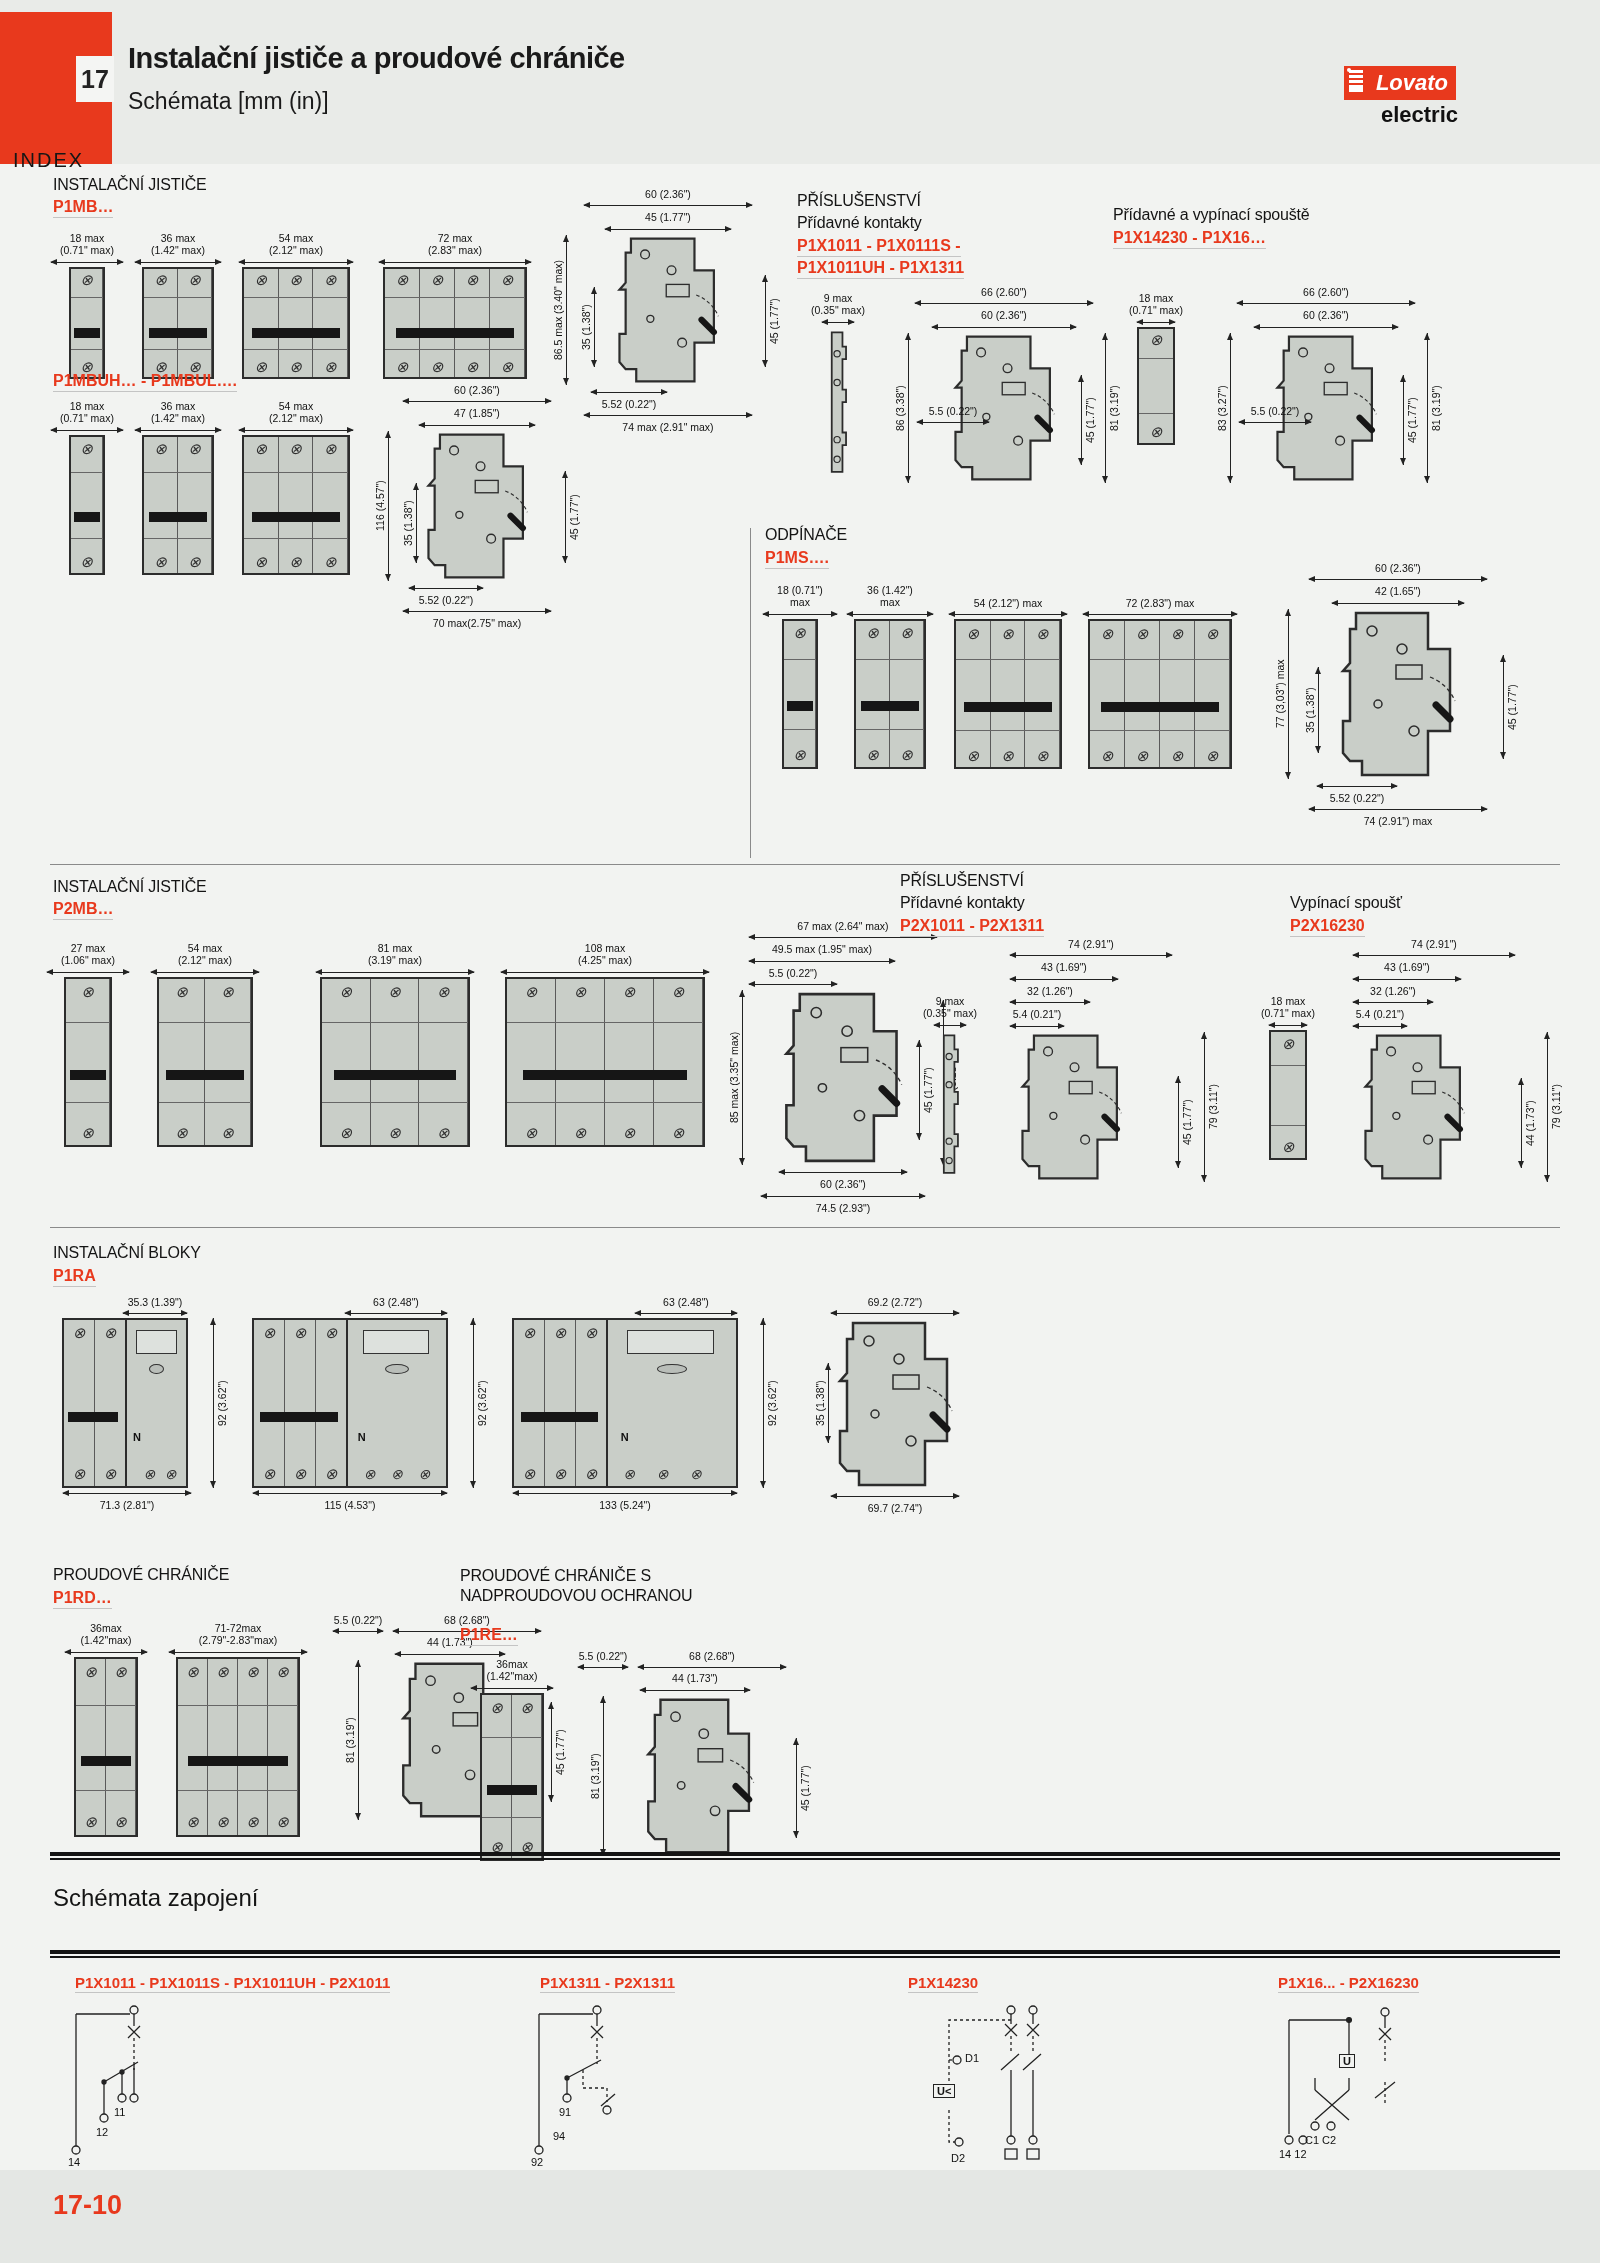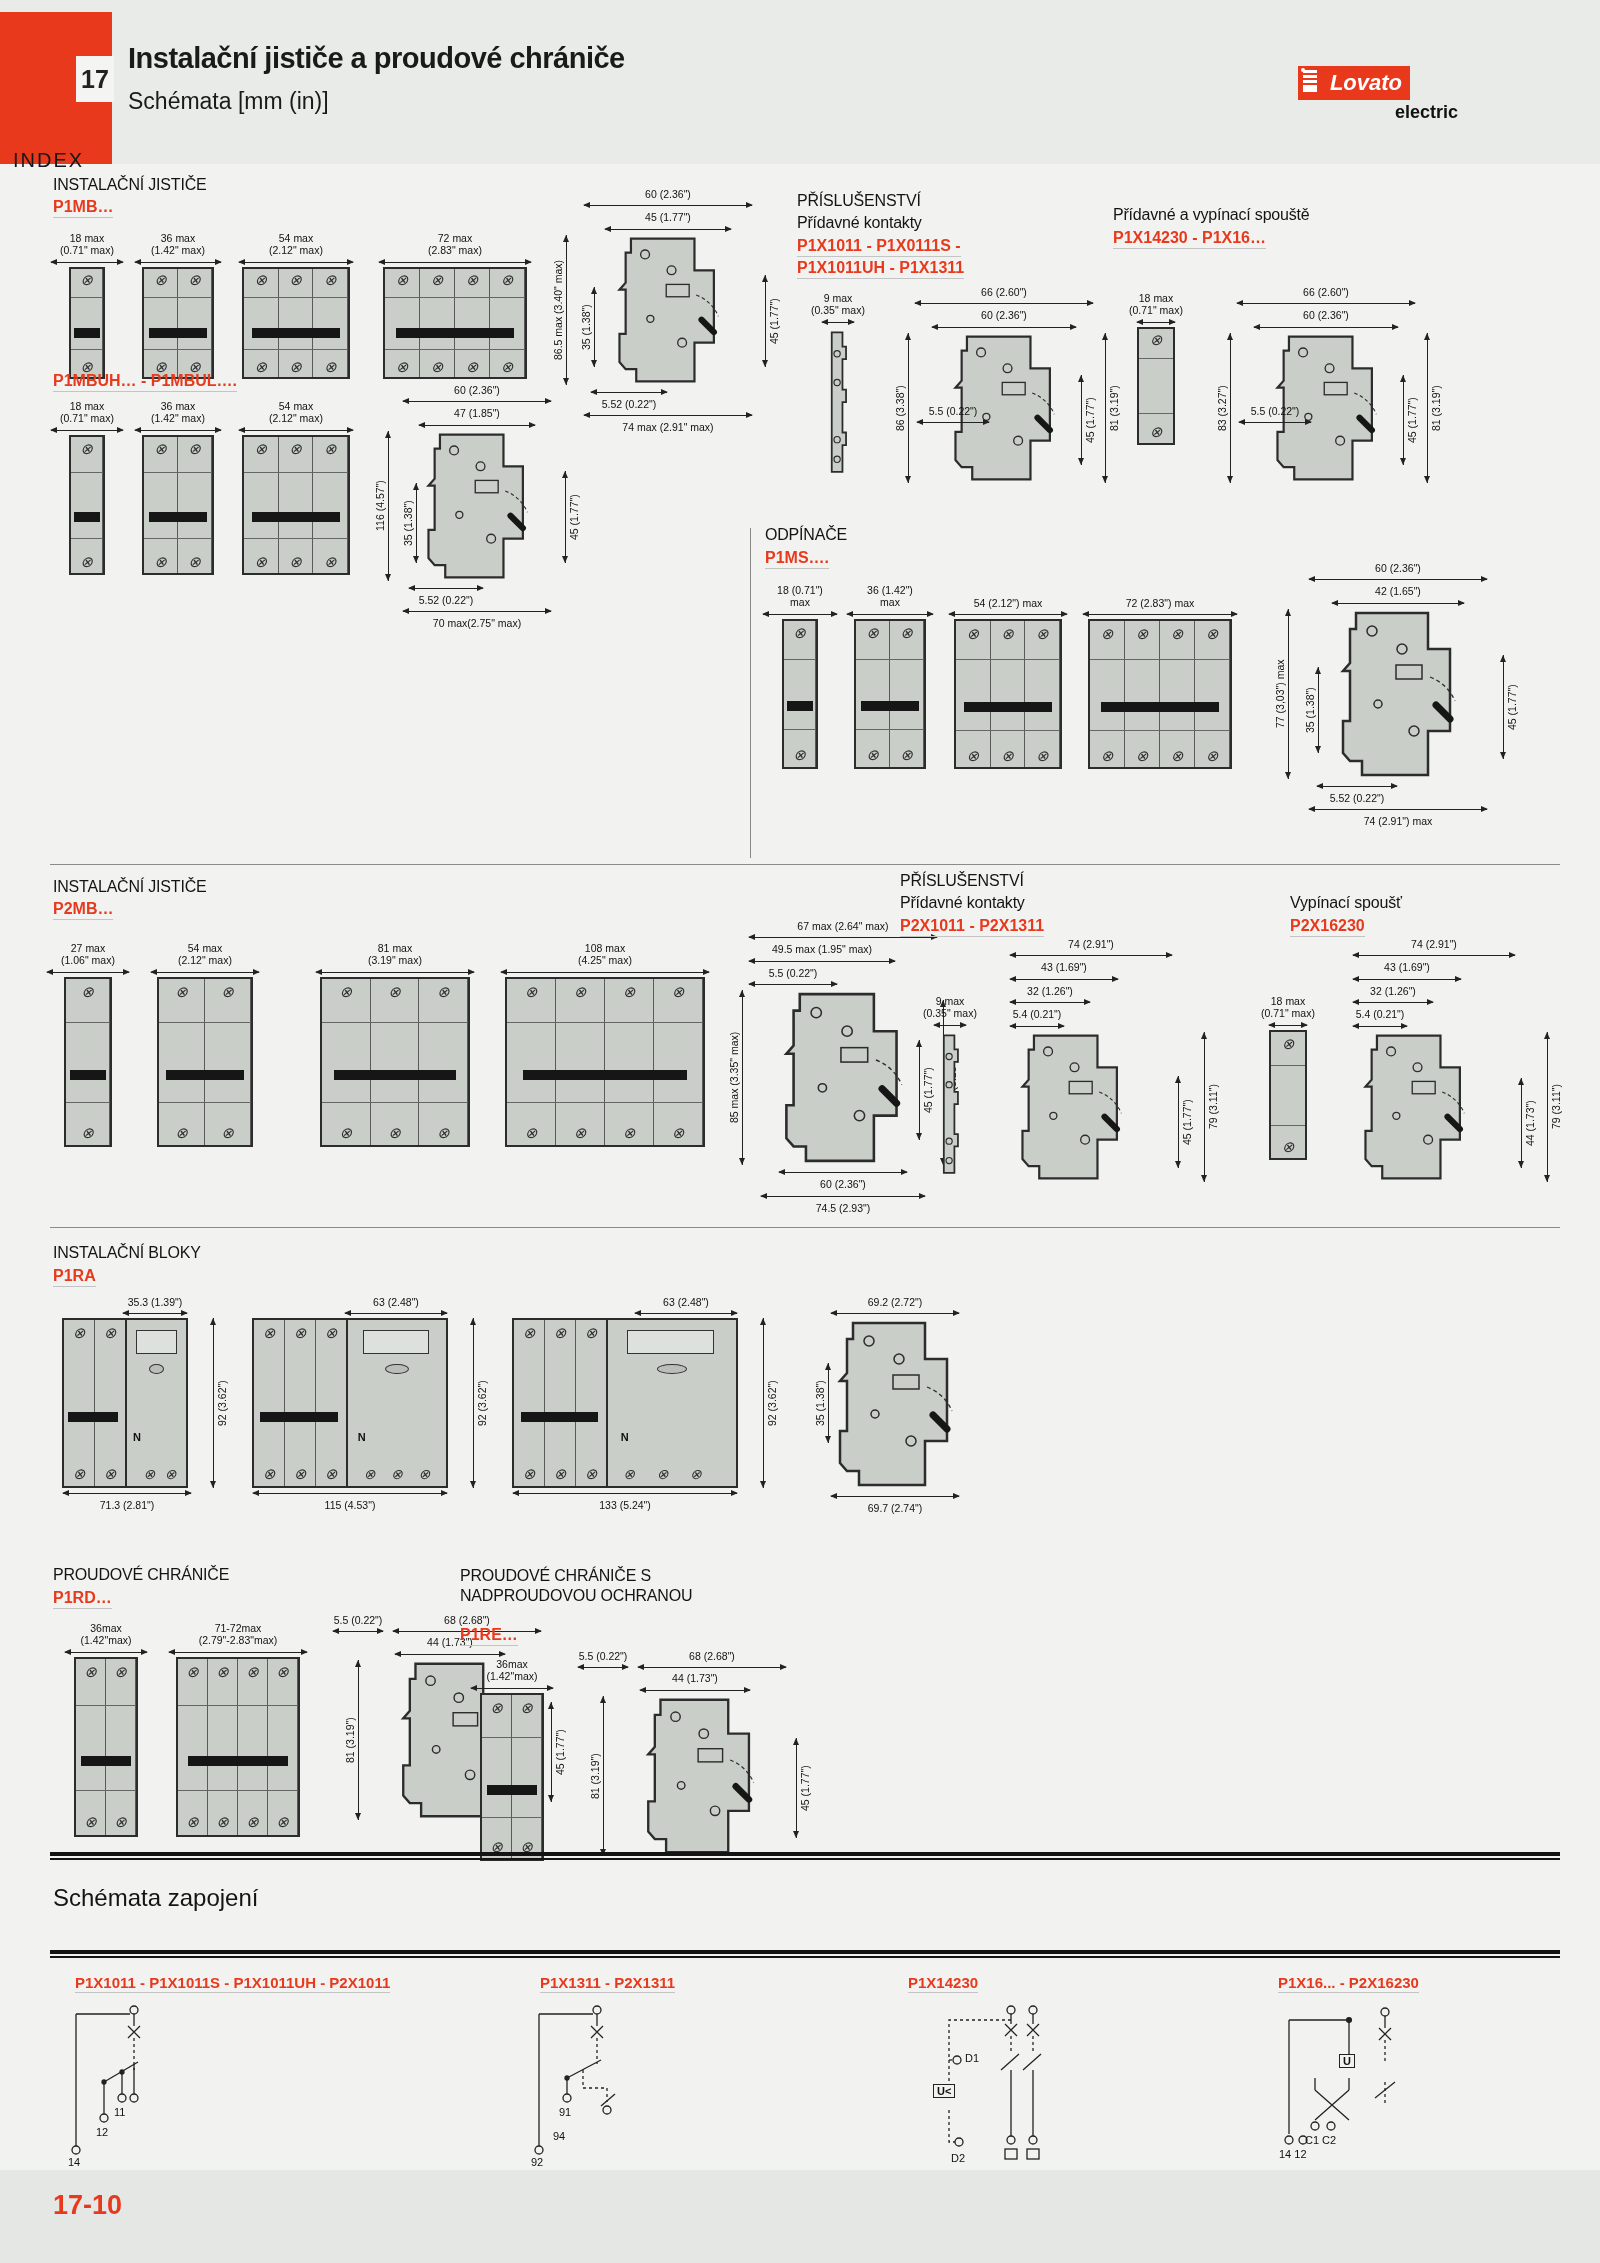--- a/index.html
+++ b/index.html
@@ -7,28 +7,28 @@
   .page{position:relative;width:1600px;height:2263px;background:#f2f3f1;overflow:hidden;
         font-family:"Liberation Sans",sans-serif;color:var(--ink);}
   
   .hband{position:absolute;left:0;top:0;width:1600px;height:164px;background:#e9ebe8;}
   .redblock{position:absolute;left:0;top:12px;width:112px;height:152px;background:var(--accent);}
   .badge{position:absolute;left:76px;top:56px;width:38px;height:46px;background:#f4f5f3;
          display:flex;align-items:center;justify-content:center;font-size:25px;font-weight:bold;color:#222;}
   .indexlab{position:absolute;left:13px;top:129px;font-size:20px;letter-spacing:2px;color:#161616;margin-top:20px;}
   .ptitle{position:absolute;left:128px;top:42px;font-size:29px;font-weight:bold;letter-spacing:-0.5px;}
   .psub{position:absolute;left:128px;top:88px;font-size:23px;}
-  .logo{position:absolute;left:1298px;top:66px;width:112px;height:34px;background:var(--accent);
+  .logo{position:absolute;left:1344px;top:66px;width:112px;height:34px;background:var(--accent);
         display:flex;align-items:center;justify-content:flex-end;padding-right:8px;box-sizing:border-box;
         color:#fff;font-size:22px;font-weight:bold;font-style:italic;}
   .logo i{position:absolute;left:5px;top:4px;width:14px;height:22px;
           background:linear-gradient(#fff 0 3px,transparent 3px 5px,#fff 5px 8px,transparent 8px 10px,#fff 10px 13px,transparent 13px 15px,#fff 15px 100%);}
   .logo b{position:absolute;left:3px;top:2px;width:4px;height:4px;border-radius:50%;background:#fff;}
   .logosub{position:absolute;left:1352px;top:102px;width:106px;text-align:right;
-           font-size:18px;font-weight:bold;color:#111;}
+           font-size:22px;font-weight:bold;color:#111;}
   
   .hr{position:absolute;height:1px;background:#8a8a8a;}
   .vr{position:absolute;width:1px;background:#8a8a8a;}
   .hr2{position:absolute;height:8px;background:linear-gradient(#141414 0 4px,transparent 4px 6px,#141414 6px 8px);}
   .fband{position:absolute;left:0;top:2170px;width:1600px;height:93px;background:#e4e7e4;}
   .pageno{position:absolute;left:53px;top:2190px;font-size:27px;font-weight:bold;color:var(--accent);}
   
   .sh{position:absolute;font-size:16px;color:#141414;letter-spacing:-0.2px;white-space:nowrap;}
   .sh.wrap{white-space:normal;line-height:1.25;}
   .code{position:absolute;font-size:16px;font-weight:bold;color:var(--accent);white-space:nowrap;

